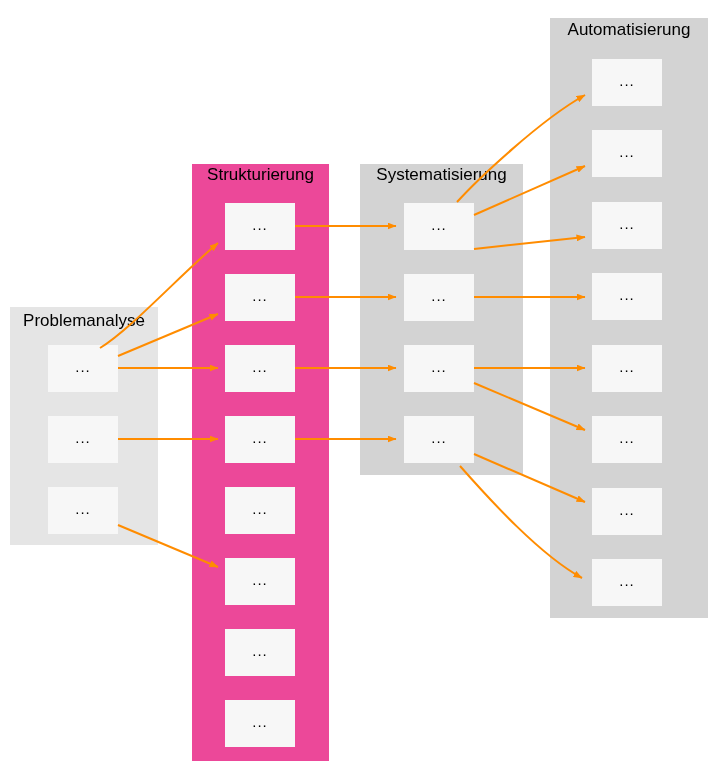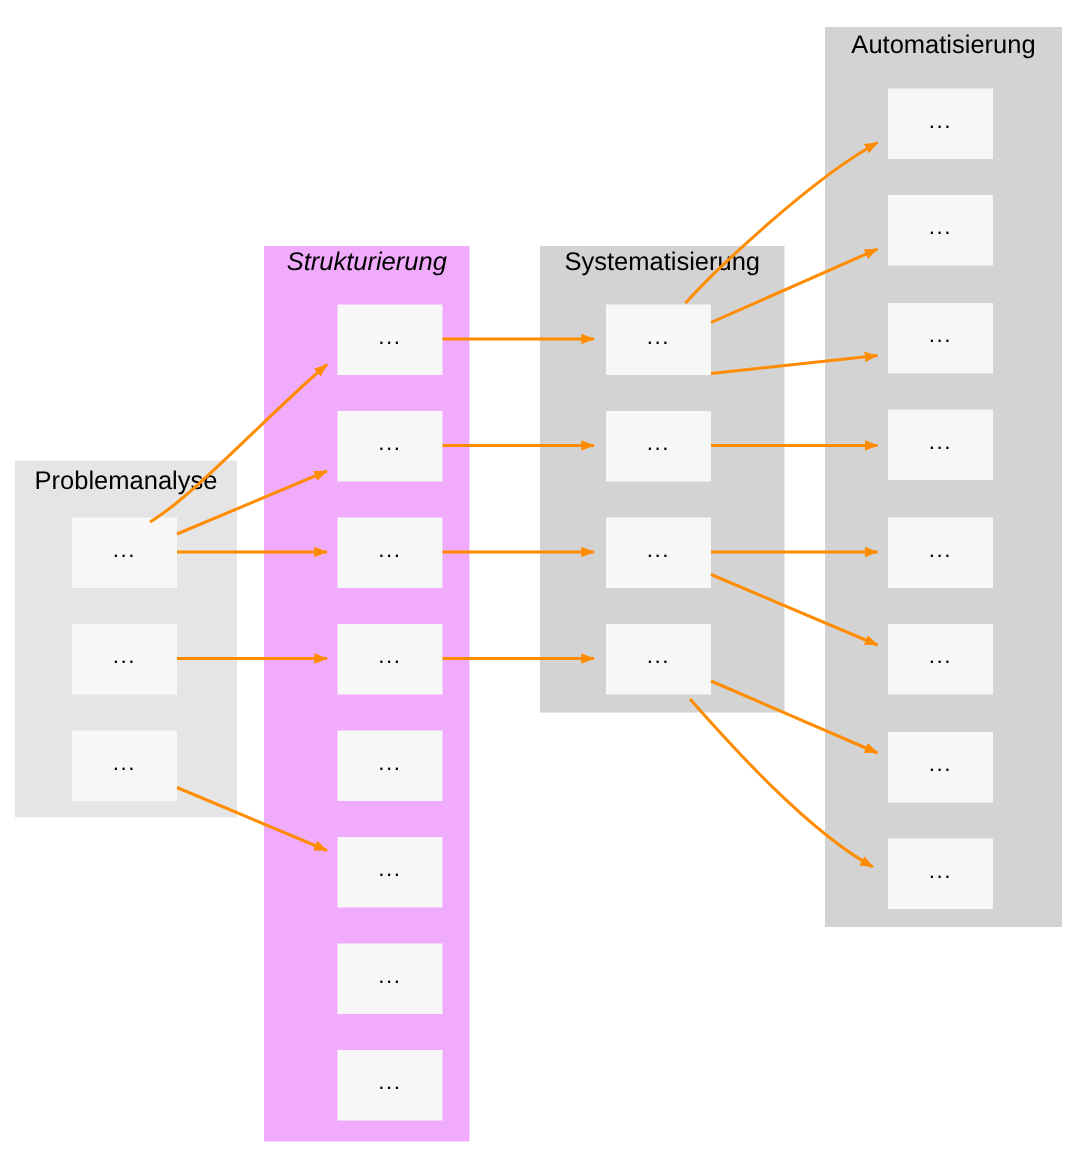--- a/index.html
+++ b/index.html
@@ -69,21 +69,21 @@
       </div>
       <div class="node" style="left: 48px; top: 345px; width: 70px; height: 47px; background: rgb(247, 247, 247);">
         <span class="node-label">...</span>
       </div>
       <div class="node" style="left: 48px; top: 416px; width: 70px; height: 47px; background: rgb(247, 247, 247);">
         <span class="node-label">...</span>
       </div>
       <div class="node" style="left: 48px; top: 487px; width: 70px; height: 47px; background: rgb(247, 247, 247);">
         <span class="node-label">...</span>
       </div>
-      <div class="lane" style="left: 176px; top: 164px; width: 137px; height: 597px; background: #f0abfc; font-style: italic;">
+      <div class="lane" style="left: 192px; top: 164px; width: 137px; height: 597px; background: #ec4899;">
         <div class="lane-title" style="top: 1px; color: rgb(0, 0, 0);">Strukturierung</div>
       </div>
       <div class="node" style="left: 225px; top: 203px; width: 70px; height: 47px; background: rgb(247, 247, 247);">
         <span class="node-label">...</span>
       </div>
       <div class="node" style="left: 225px; top: 274px; width: 70px; height: 47px; background: rgb(247, 247, 247);">
         <span class="node-label">...</span>
       </div>
       <div class="node" style="left: 225px; top: 345px; width: 70px; height: 47px; background: rgb(247, 247, 247);">
         <span class="node-label">...</span>

